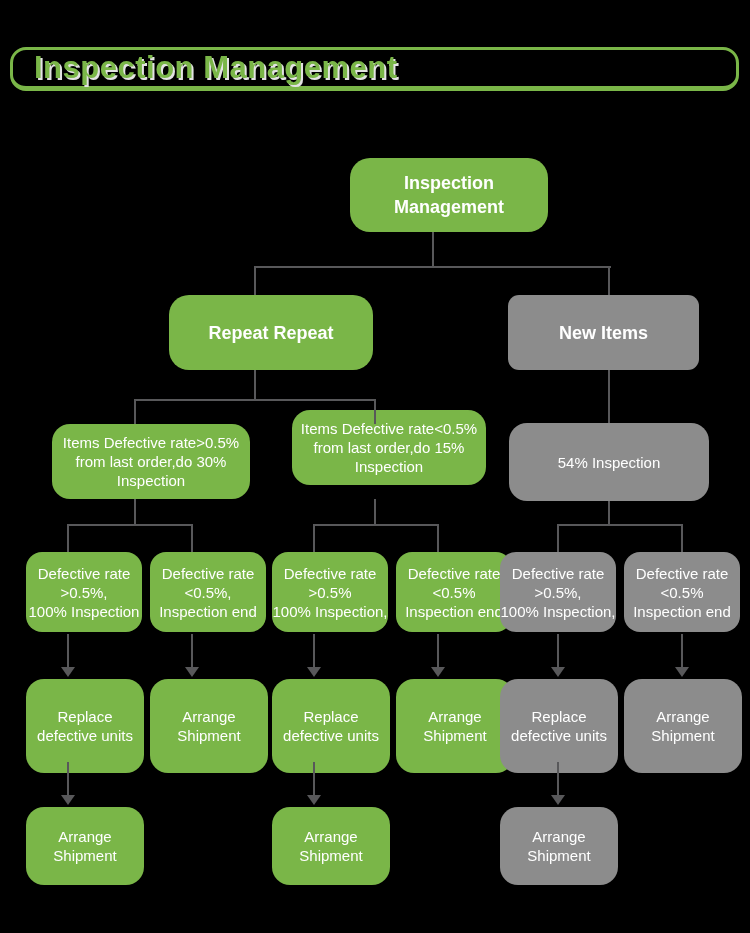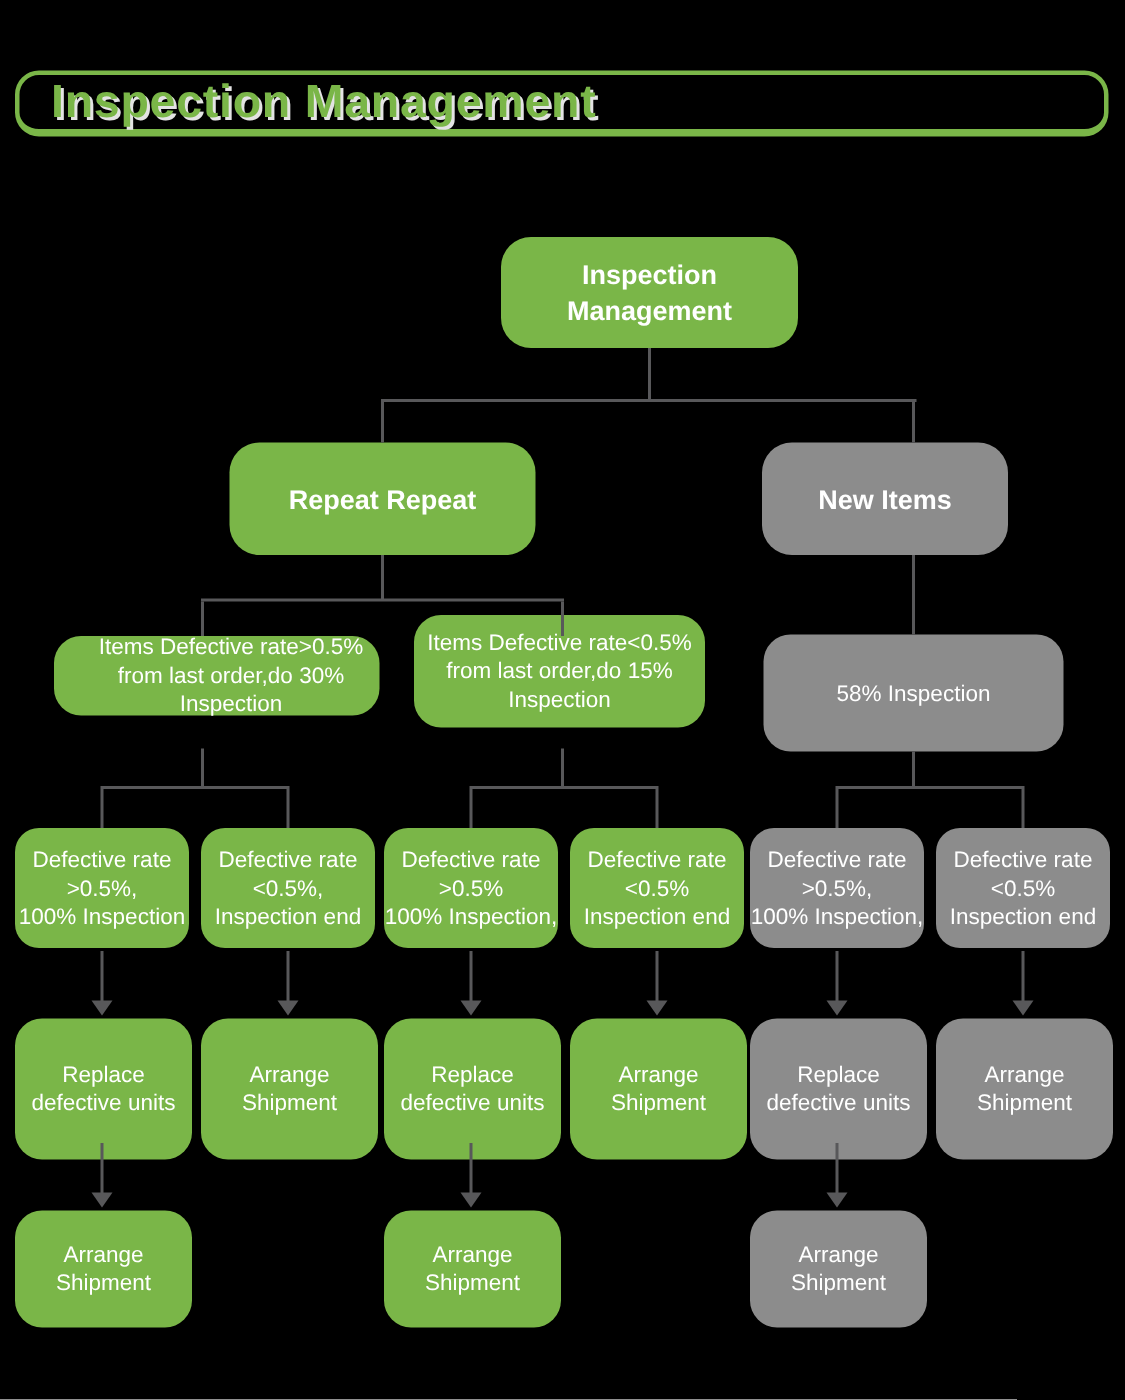--- a/index.html
+++ b/index.html
@@ -39,29 +39,29 @@
     display: flex;
     align-items: center;
     justify-content: center;
     text-align: center;
     color: #ffffff;
     white-space: pre-line;
     border-radius: 18px;
     line-height: 19px;
     font-size: 15px;
   }
-  .node.green { background: var(--green); }
+  .node.green { background: var(--green); margin-left: 16px; }
   .node.gray  { background: var(--gray); }
   .node.big   { font-size: 18px; font-weight: bold; border-radius: 20px; line-height: 24px; }
 
   #n-root        { left: 334px; top: 158px; width: 198px; height: 74px; }
   #n-repeat      { left: 153px; top: 295px; width: 204px; height: 75px; }
-  #n-new         { left: 508px; top: 295px; width: 164px; height: 75px; }
+  #n-new         { left: 508px; top: 295px; width: 191px; height: 75px; border-radius: 11px; }
 
-  #n-cond-a      { left:  36px; top: 424px; width: 198px; height: 53px; padding-left: 19px; }
+  #n-cond-a      { left:  36px; top: 424px; width: 198px; height: 75px; }
   #n-cond-b      { left: 276px; top: 410px; width: 194px; height: 75px; }
   #n-insp-c      { left: 509px; top: 423px; width: 200px; height: 78px; }
 
   .r4 { top: 552px; width: 116px; height: 80px; border-radius: 16px; }
   .r5 { top: 679px; width: 118px; height: 94px; border-radius: 18px; }
   .r6 { top: 807px; width: 118px; height: 78px; border-radius: 18px; }
 
   .c1 { left:  10px; }
   .c2 { left: 134px; }
   .c3 { left: 256px; }
@@ -96,21 +96,21 @@
 
   <div id="n-repeat" class="node green big">Repeat Repeat</div>
   <div id="n-new" class="node gray big">New Items</div>
 
   <div id="n-cond-a" class="node green">Items Defective rate&gt;0.5%
 from last order,do 30%
 Inspection</div>
   <div id="n-cond-b" class="node green">Items Defective rate&lt;0.5%
 from last order,do 15%
 Inspection</div>
-  <div id="n-insp-c" class="node gray">58% Inspection</div>
+  <div id="n-insp-c" class="node gray">54% Inspection</div>
 
   <div class="node green r4 c1">Defective rate
 &gt;0.5%,
 100% Inspection</div>
   <div class="node green r4 c2">Defective rate
 &lt;0.5%,
 Inspection end</div>
   <div class="node green r4 c3">Defective rate
 &gt;0.5%
 100% Inspection,</div>

